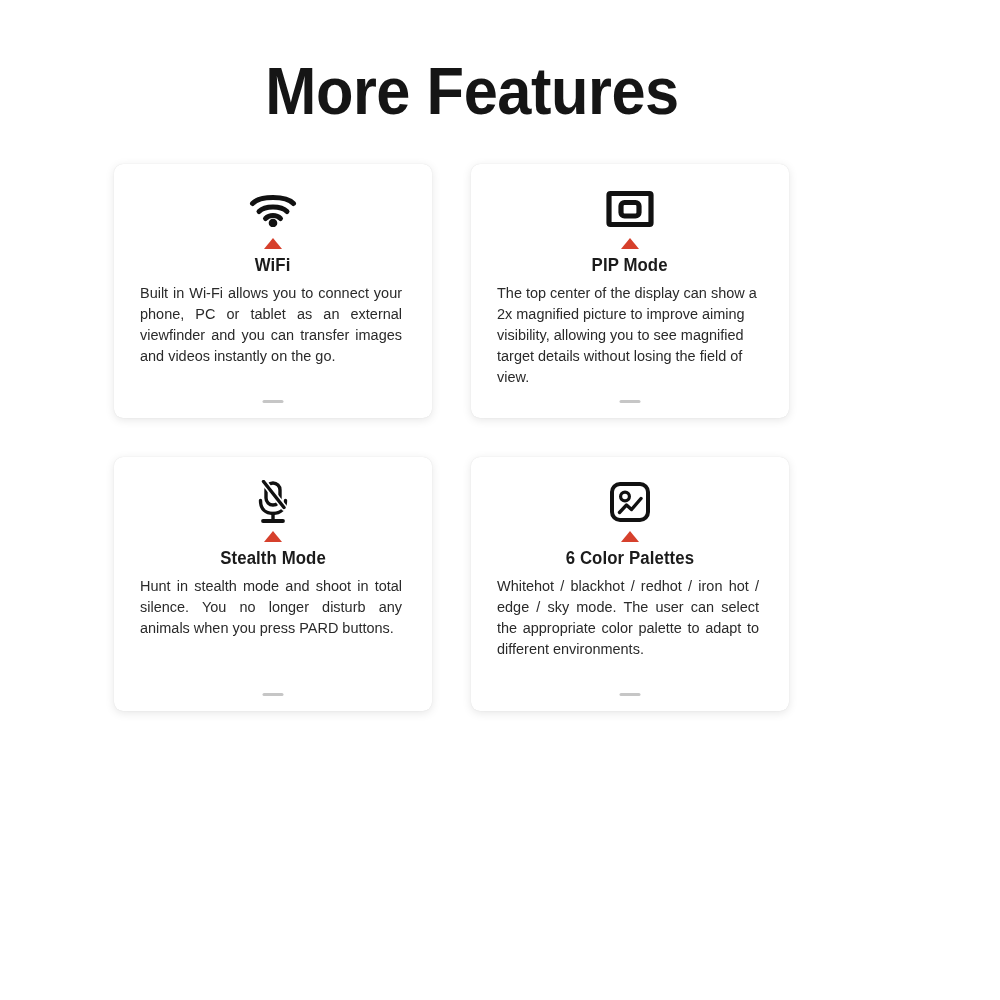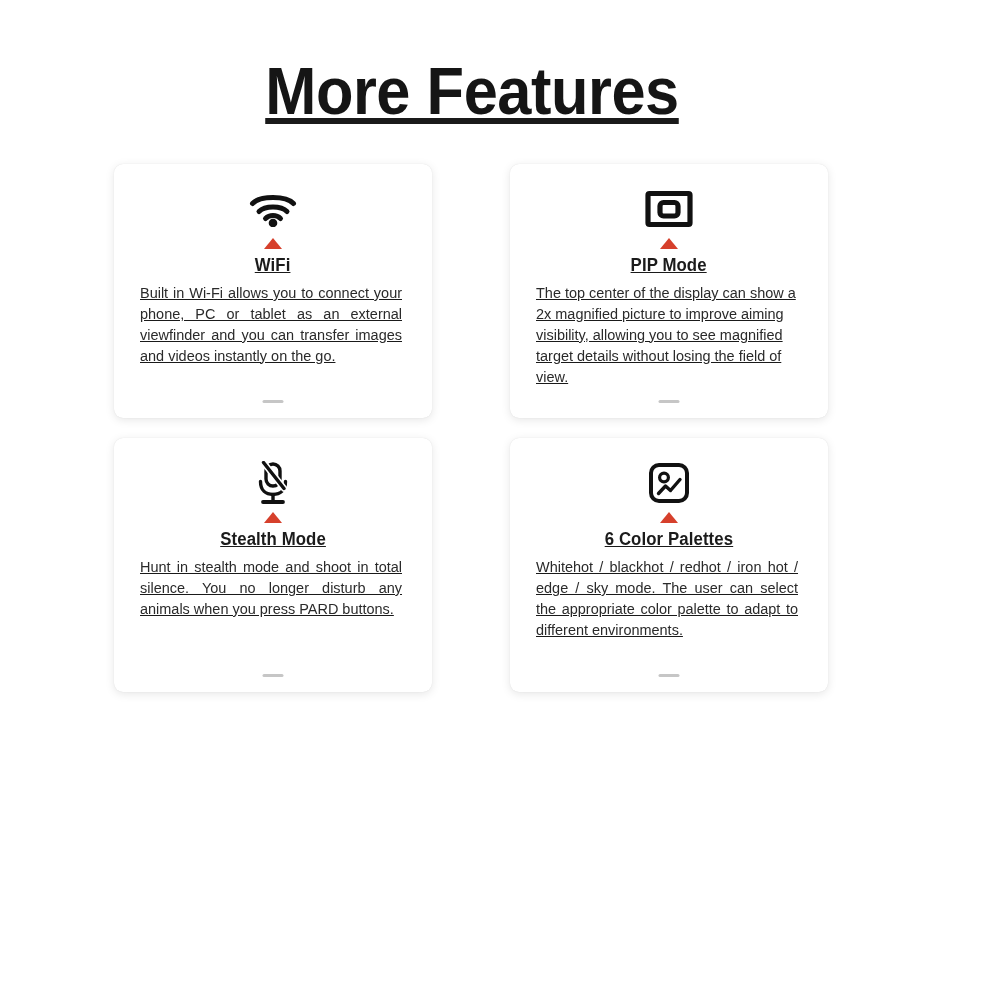--- a/index.html
+++ b/index.html
@@ -13,21 +13,20 @@
     font-family: "Liberation Sans", sans-serif;
     color: #1a1a1a;
     overflow: hidden;
   }
 
   .page {
     width: 944px;
     height: 1000px;
     position: relative;
     box-sizing: border-box;
-    text-decoration: underline;
   }
 
   .page-title {
     text-align: center;
     font-family: "Liberation Sans", sans-serif;
     font-weight: bold;
     font-size: 66px;
     letter-spacing: -0.5px;
     color: #151515;
     margin: 0;
@@ -38,20 +37,21 @@
 
   .grid {
     margin: 0 auto;
     width: 716px;
     padding-top: 40px;
     display: grid;
     grid-template-columns: 318px 318px;
     column-gap: 78px;
     row-gap: 20px;
     box-sizing: border-box;
+    gap: 39px;
   }
 
   .card {
     background: #ffffff;
     border-radius: 9px;
     box-shadow: 0 2px 10px rgba(0,0,0,0.10), 0 0 1px rgba(0,0,0,0.12);
     height: 254px;
     box-sizing: border-box;
     padding: 22px 26px 12px 26px;
     display: flex;

